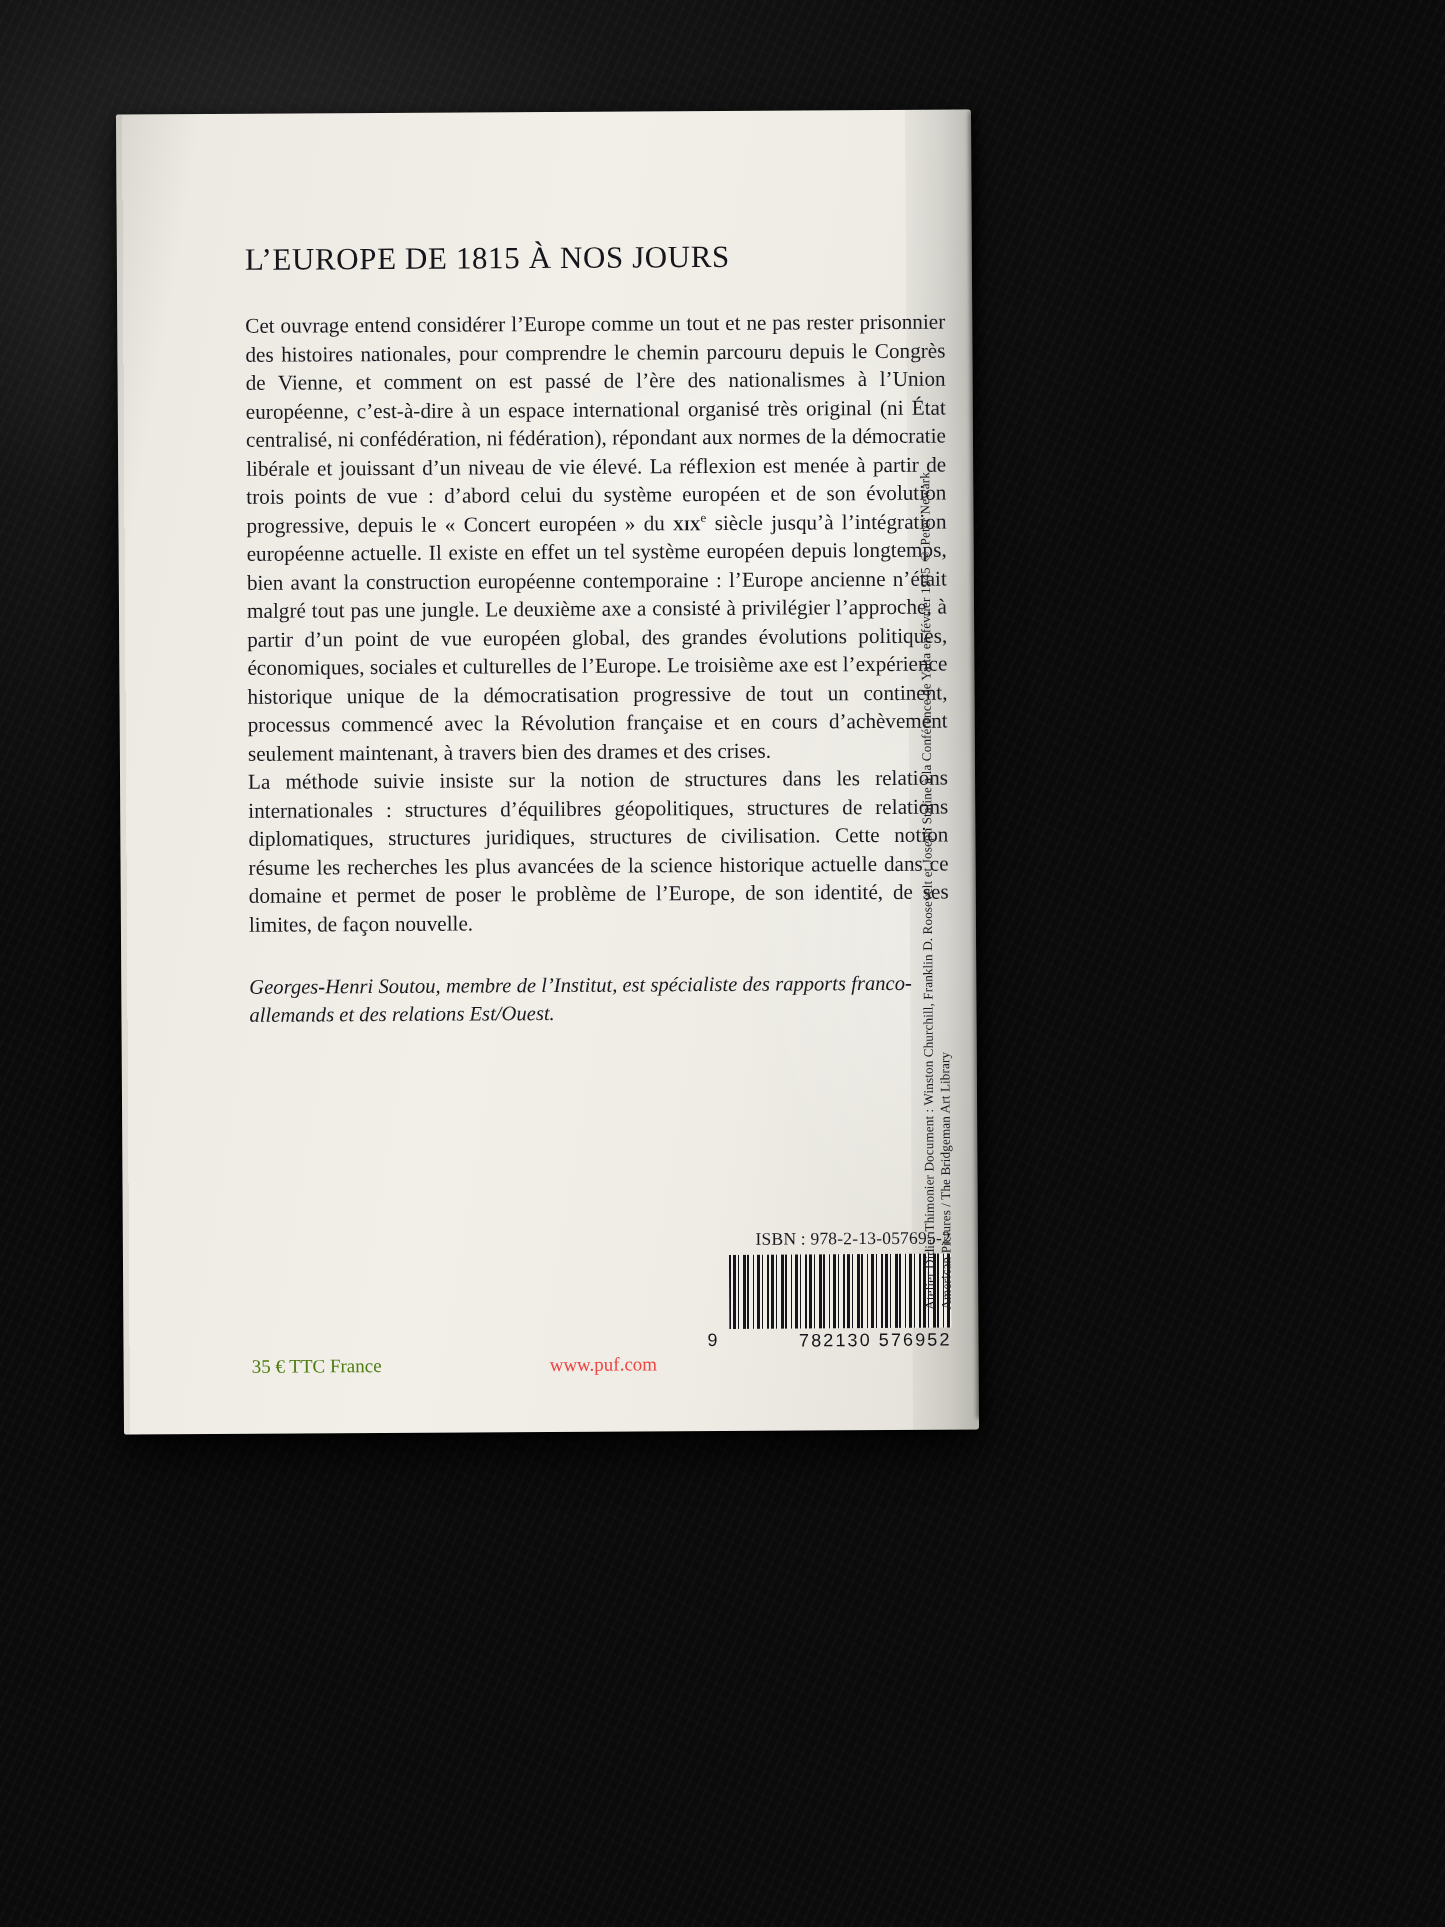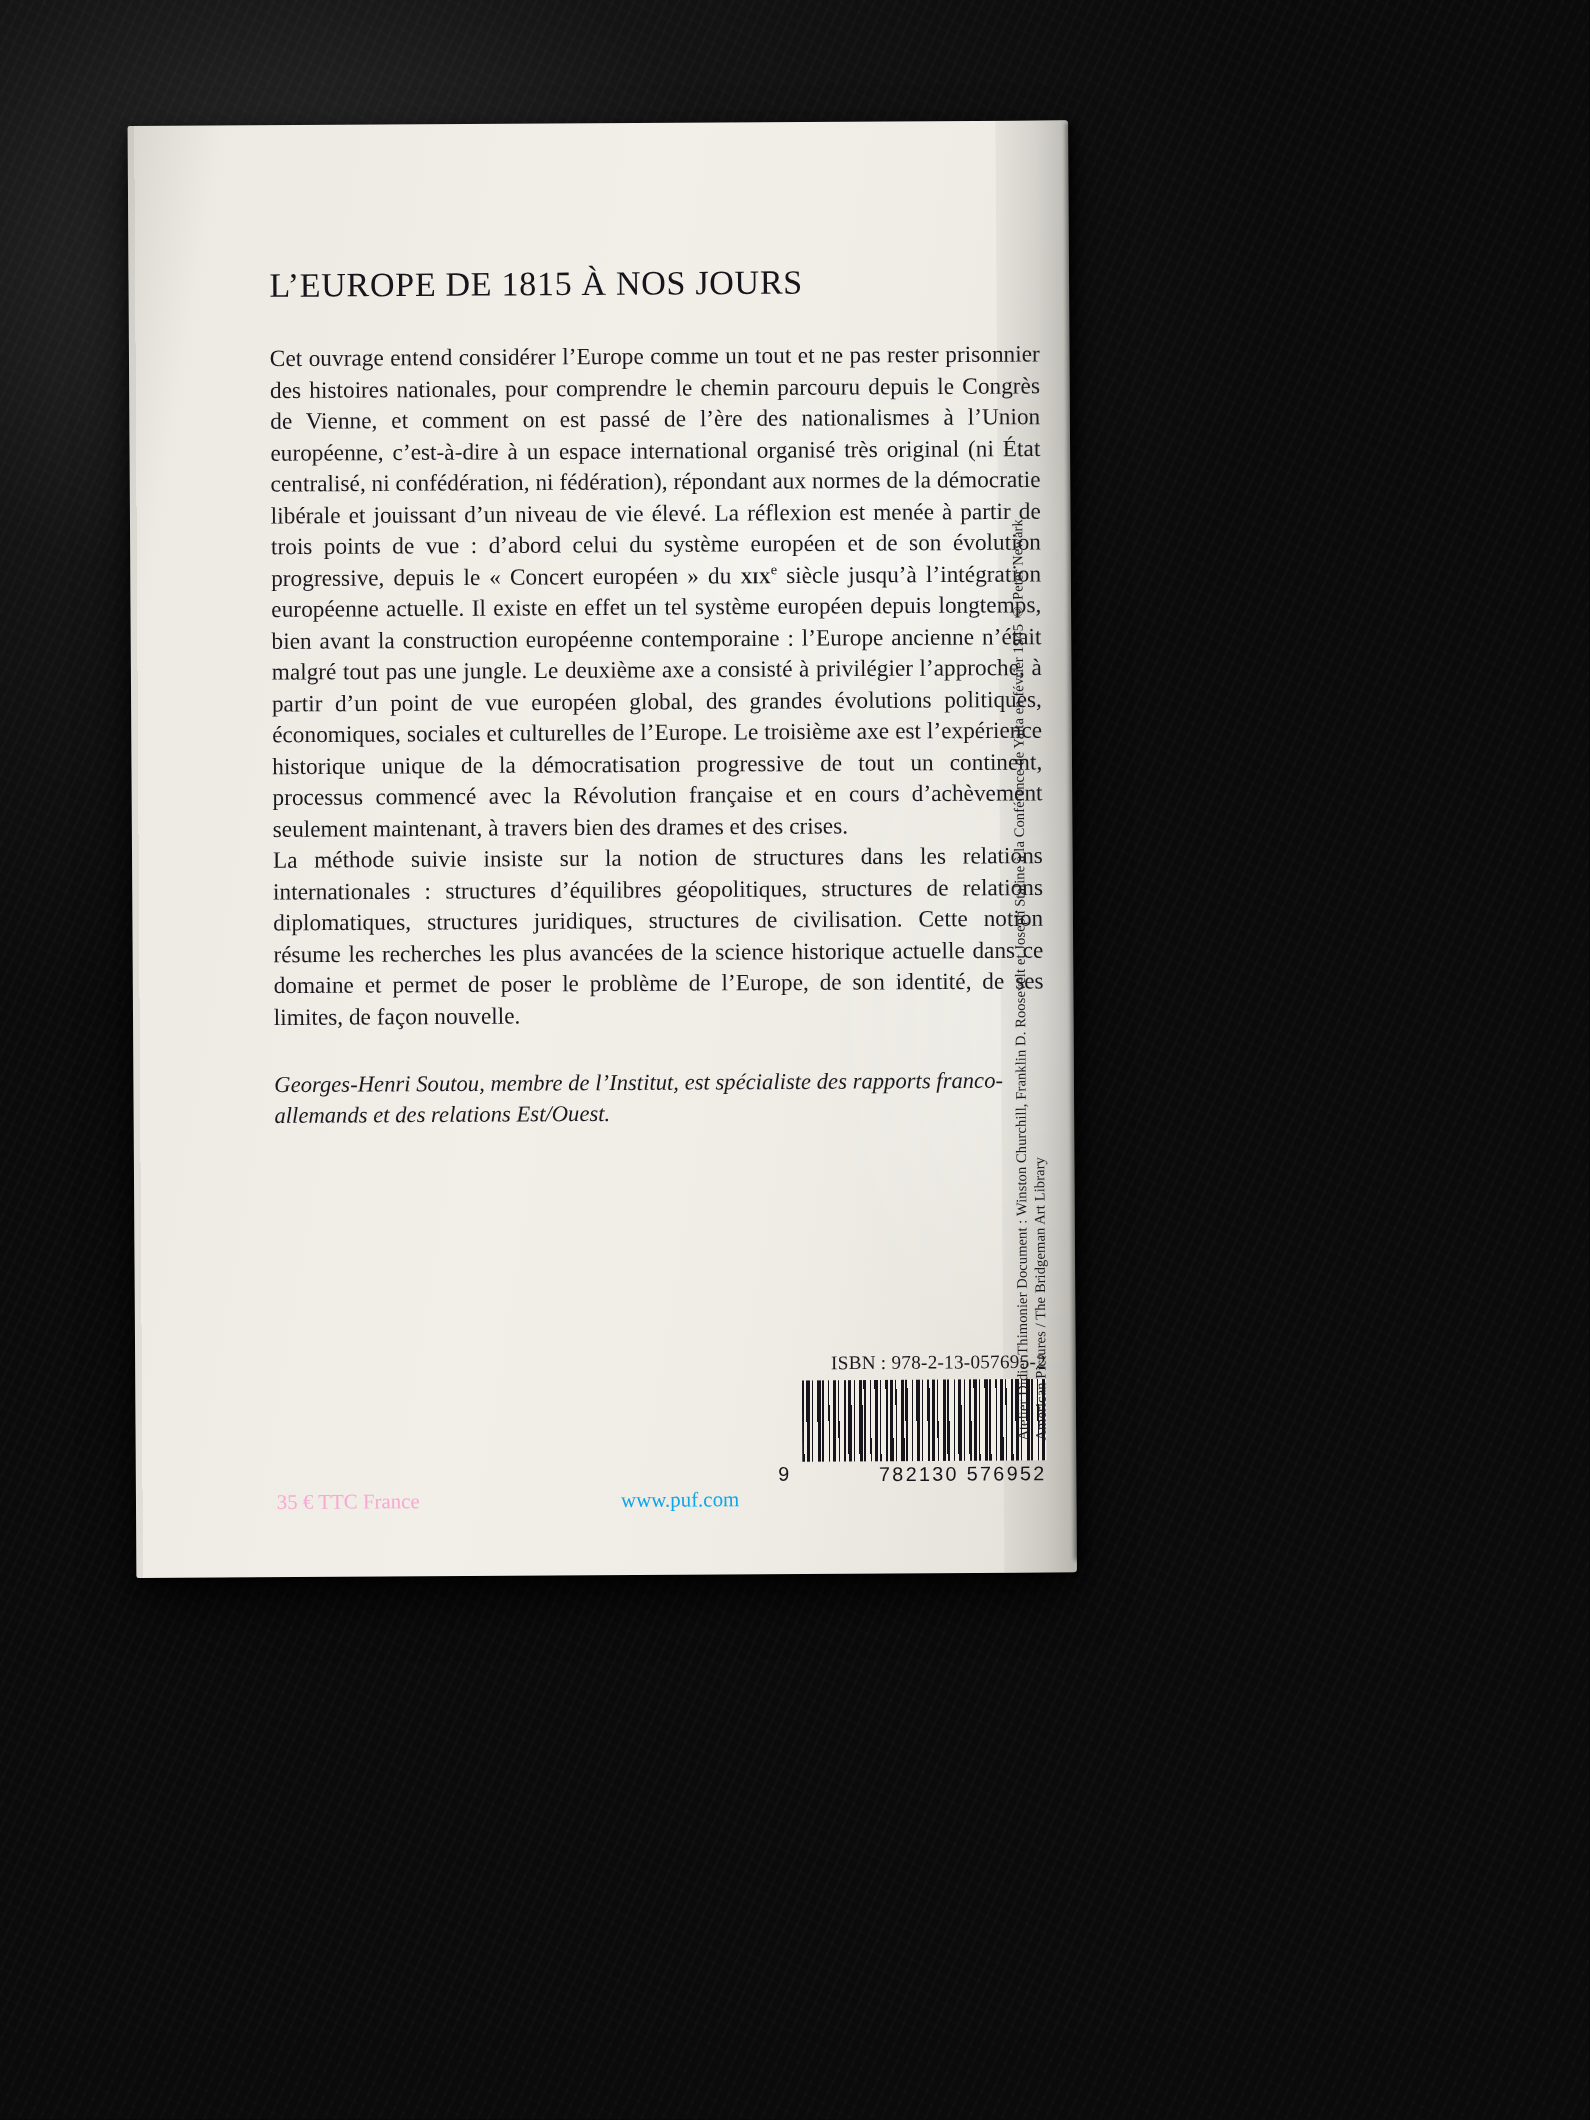--- a/index.html
+++ b/index.html
@@ -178,28 +178,28 @@
     bottom: 1px;
     font-size: 18px;
     font-family: "Liberation Sans", sans-serif;
     color: #16151b;
   }
   .price {
     position: absolute;
     left: 0;
     bottom: 4px;
     font-size: 19px;
-    color: #f9a8d4;
+    color: #4d7c0f;
   }
   .website {
     position: absolute;
-    left: 313px;
+    left: 298px;
     bottom: 4px;
     font-size: 19px;
-    color: #0ea5e9;
+    color: #ef4444;
   }
 
   
   .credits {
     position: absolute;
     right: 16px;
     top: 300px;
     width: 40px;
     height: 900px;
     color: #1a1920;

